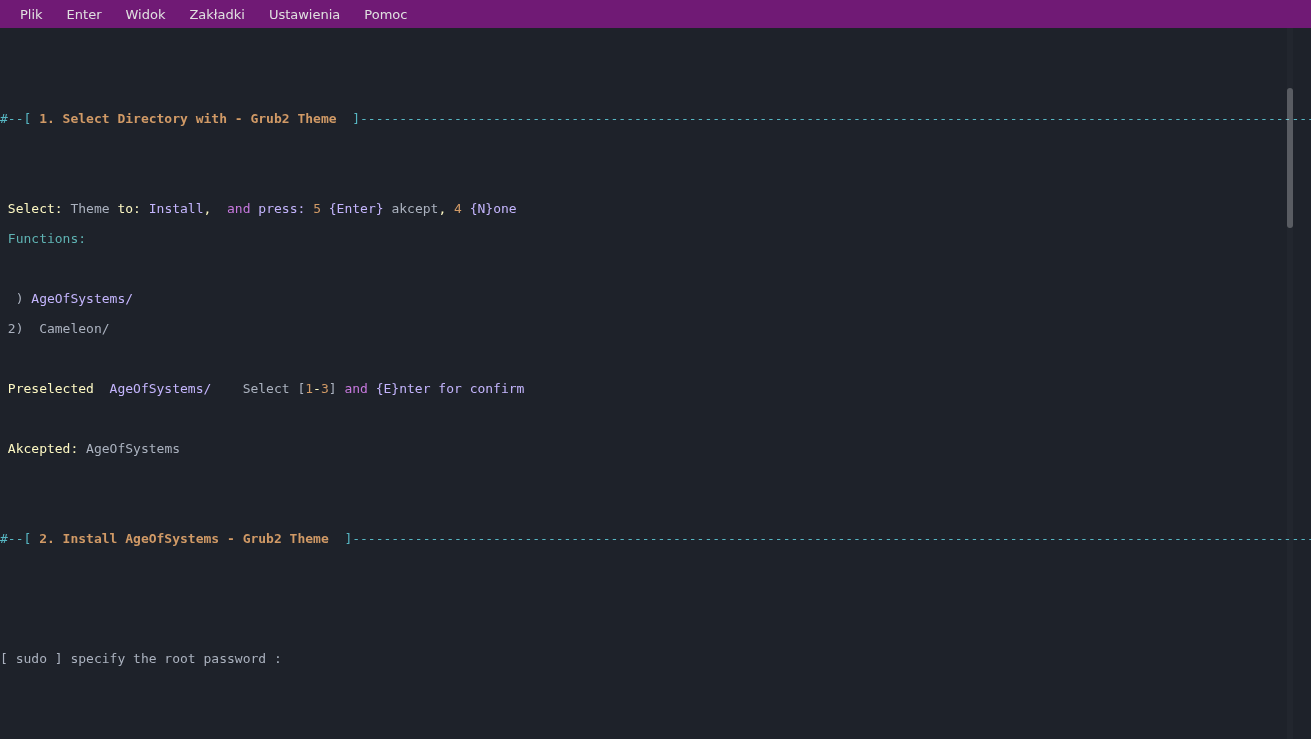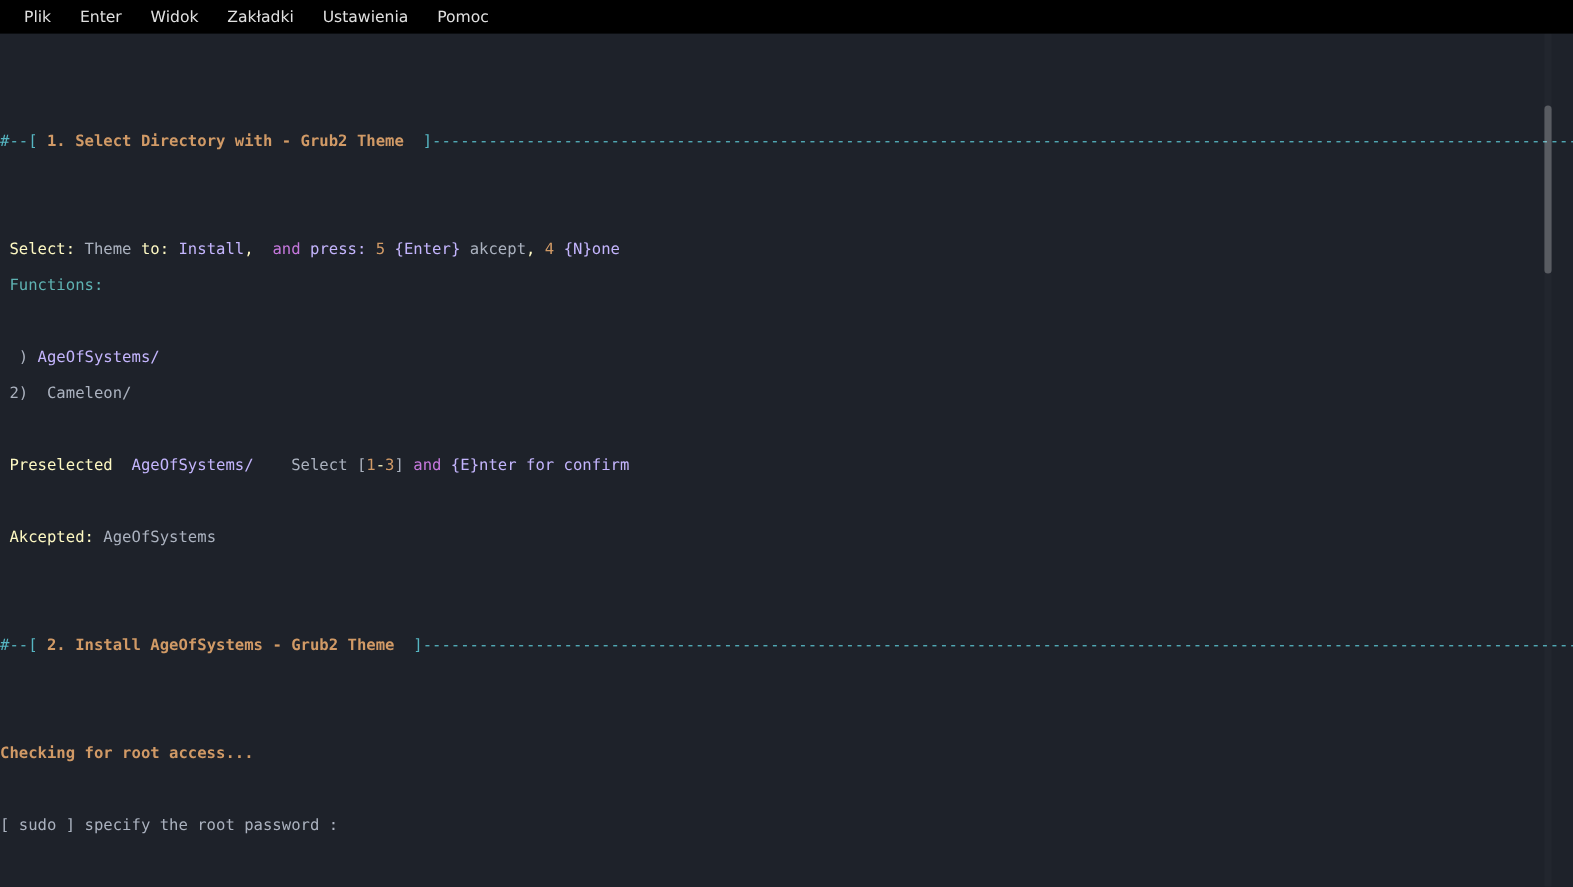--- a/index.html
+++ b/index.html
@@ -7,21 +7,21 @@
   background: #1e222a;
   font-family: "DejaVu Sans Mono", "Liberation Mono", monospace;
   font-size: 13px;
   color: #c8ccd4;
   width: 1311px;
   height: 739px;
   overflow: hidden;
   position: relative;
 }
 .menubar {
-  background: #000000;
+  background: #701a75;
   height: 28px;
   display: flex;
   align-items: center;
   padding: 0 8px;
   font-family: "DejaVu Sans", sans-serif;
   font-size: 13px;
 }
 .menubar span {
   padding: 4px 12px;
   color: #e0e0e0;
@@ -84,21 +84,20 @@
 <div><span class="grey"> 2) </span> <span class="grey">Cameleon/</span></div>
 <div> </div>
 <div> <span class="red">Preselected</span>  <span class="green">AgeOfSystems/</span>    <span class="grey">Select</span> <span class="grey">[</span><span class="orange">1</span><span class="red">-</span><span class="orange">3</span><span class="grey">]</span> <span class="purple">and</span> <span class="green">{E}nter for confirm</span></div>
 <div> </div>
 <div> <span class="red">Akcepted:</span> <span class="grey">AgeOfSystems</span></div>
 <div> </div>
 <div> </div>
 <div><span class="hash">#</span><span class="cyan">--[ </span><span class="orangeb">2. Install AgeOfSystems - Grub2 Theme</span><span class="cyan">  ]-----------------------------------------------------------------------------------------------------------------------------------------</span></div>
 <div> </div>
 <div> </div>
-<div><span class="orangeb">Checking for root access...</span></div>
 <div> </div>
 <div><span class="grey">[ sudo ] specify the root password :</span></div>
 
 
 
 
 
 
 
 

